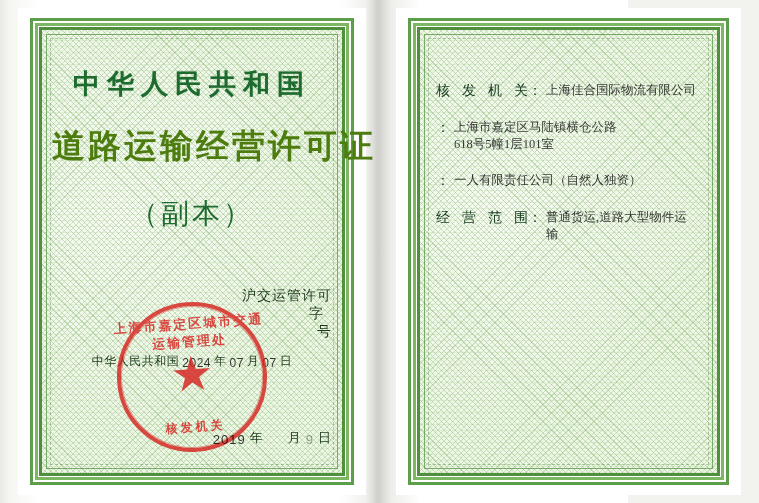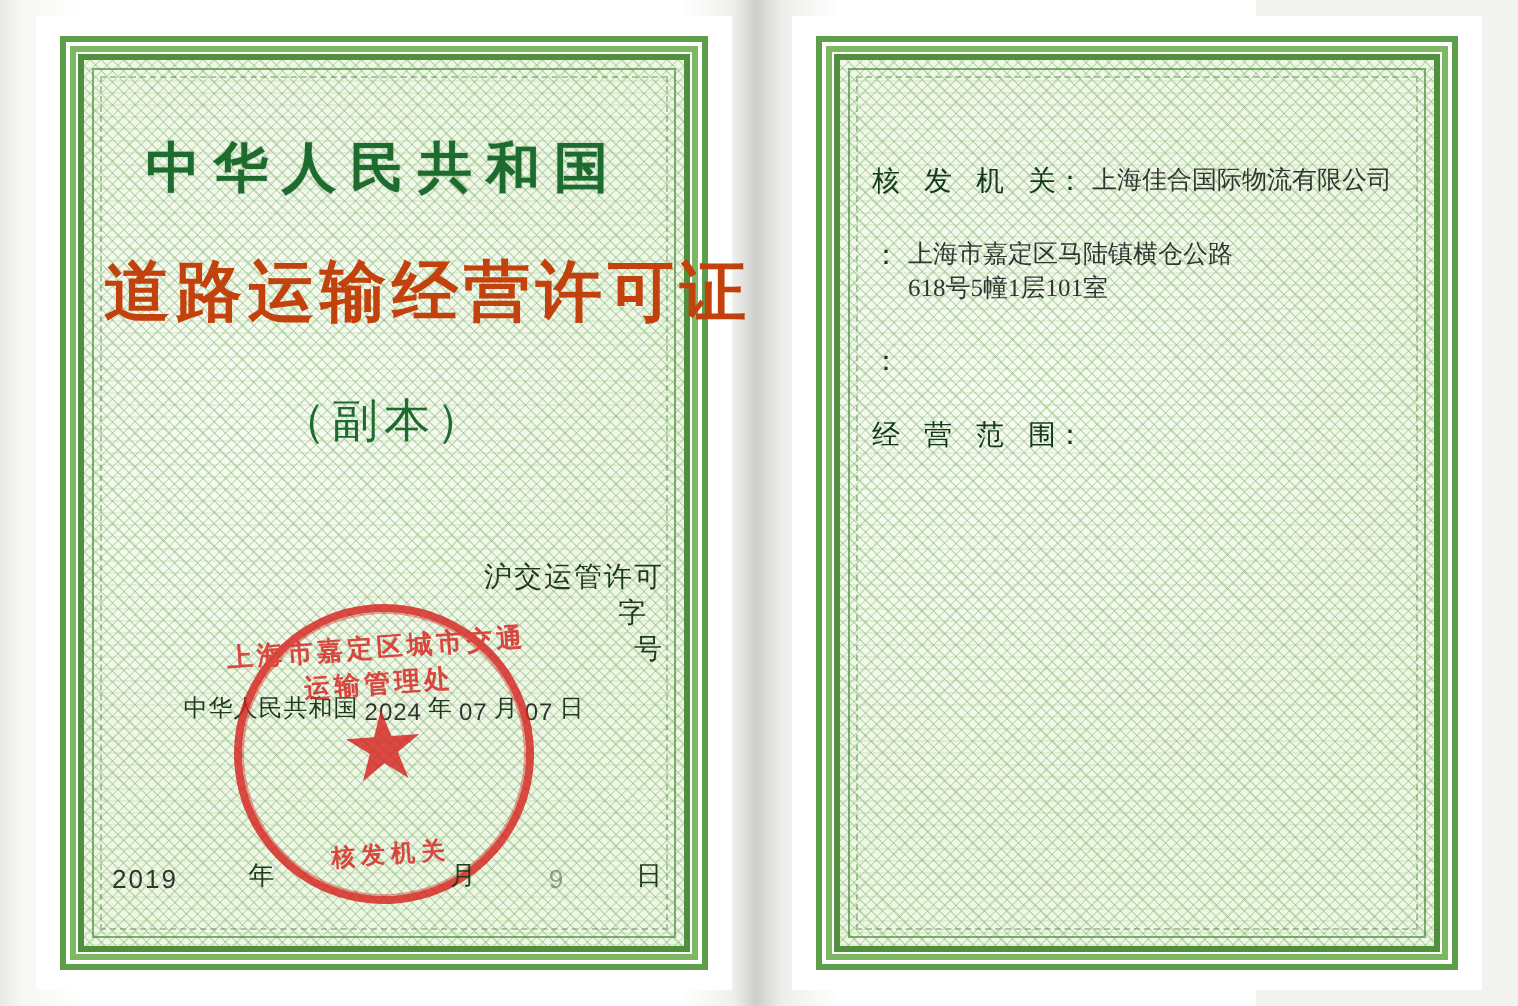--- a/index.html
+++ b/index.html
@@ -105,31 +105,31 @@
     text-align: center;
     color: #1d6b2f;
     font-size: 27px;
     letter-spacing: 7px;
     font-weight: bold;
     margin-top: 26px;
     text-shadow: 0 0 1px rgba(29,107,47,0.4);
   }
   .main-title {
     text-align: center;
-    color: #c2410c;
+    color: #4d7c0f;
     font-size: 33px;
     letter-spacing: 3px;
     font-weight: bold;
     margin-top: 22px;
     white-space: nowrap;
   }
   .sub-title {
     text-align: center;
     color: #1d6b2f;
-    font-size: 23px;
+    font-size: 28px;
     letter-spacing: 3px;
     margin-top: 26px;
   }
 
   .cert-no-row {
     margin-top: 54px;
     display: flex;
     align-items: flex-end;
     justify-content: center;
     color: #1d3a1d;
@@ -206,21 +206,21 @@
     line-height: 1;
   }
 
   .issue-date-row {
     position: absolute;
     left: 0;
     right: 0;
     bottom: 18px;
     display: flex;
     align-items: flex-end;
-    justify-content: space-between;
+    justify-content: flex-end;
     color: #1d3a1d;
     font-size: 13px;
     letter-spacing: 1px;
   }
   .issue-date-row .val {
     font-family: "Liberation Sans", sans-serif;
     font-size: 13px;
     padding: 0 4px;
   }
   .ghost { color: rgba(40,60,40,0.45); }
@@ -335,25 +335,27 @@
           <div class="field-row">
             <span class="field-colon">：</span>
             <span class="field-value printed">
               <span>上海市嘉定区马陆镇横仓公路</span>
               <span class="line2">618号5幢1层101室</span>
             </span>
           </div>
 
           <div class="field-row">
             <span class="field-colon">：</span>
+            <span class="field-value printed">一人有限责任公司（自然人独资）</span>
           </div>
 
           <div class="field-row">
             <span class="field-label">经营范围</span>
             <span class="field-colon">：</span>
+            <span class="field-value printed">普通货运,道路大型物件运输</span>
           </div>
 
         </div>
       </div>
     </div>
 
     <div class="spine"></div>
   </div>
 </div>
 

